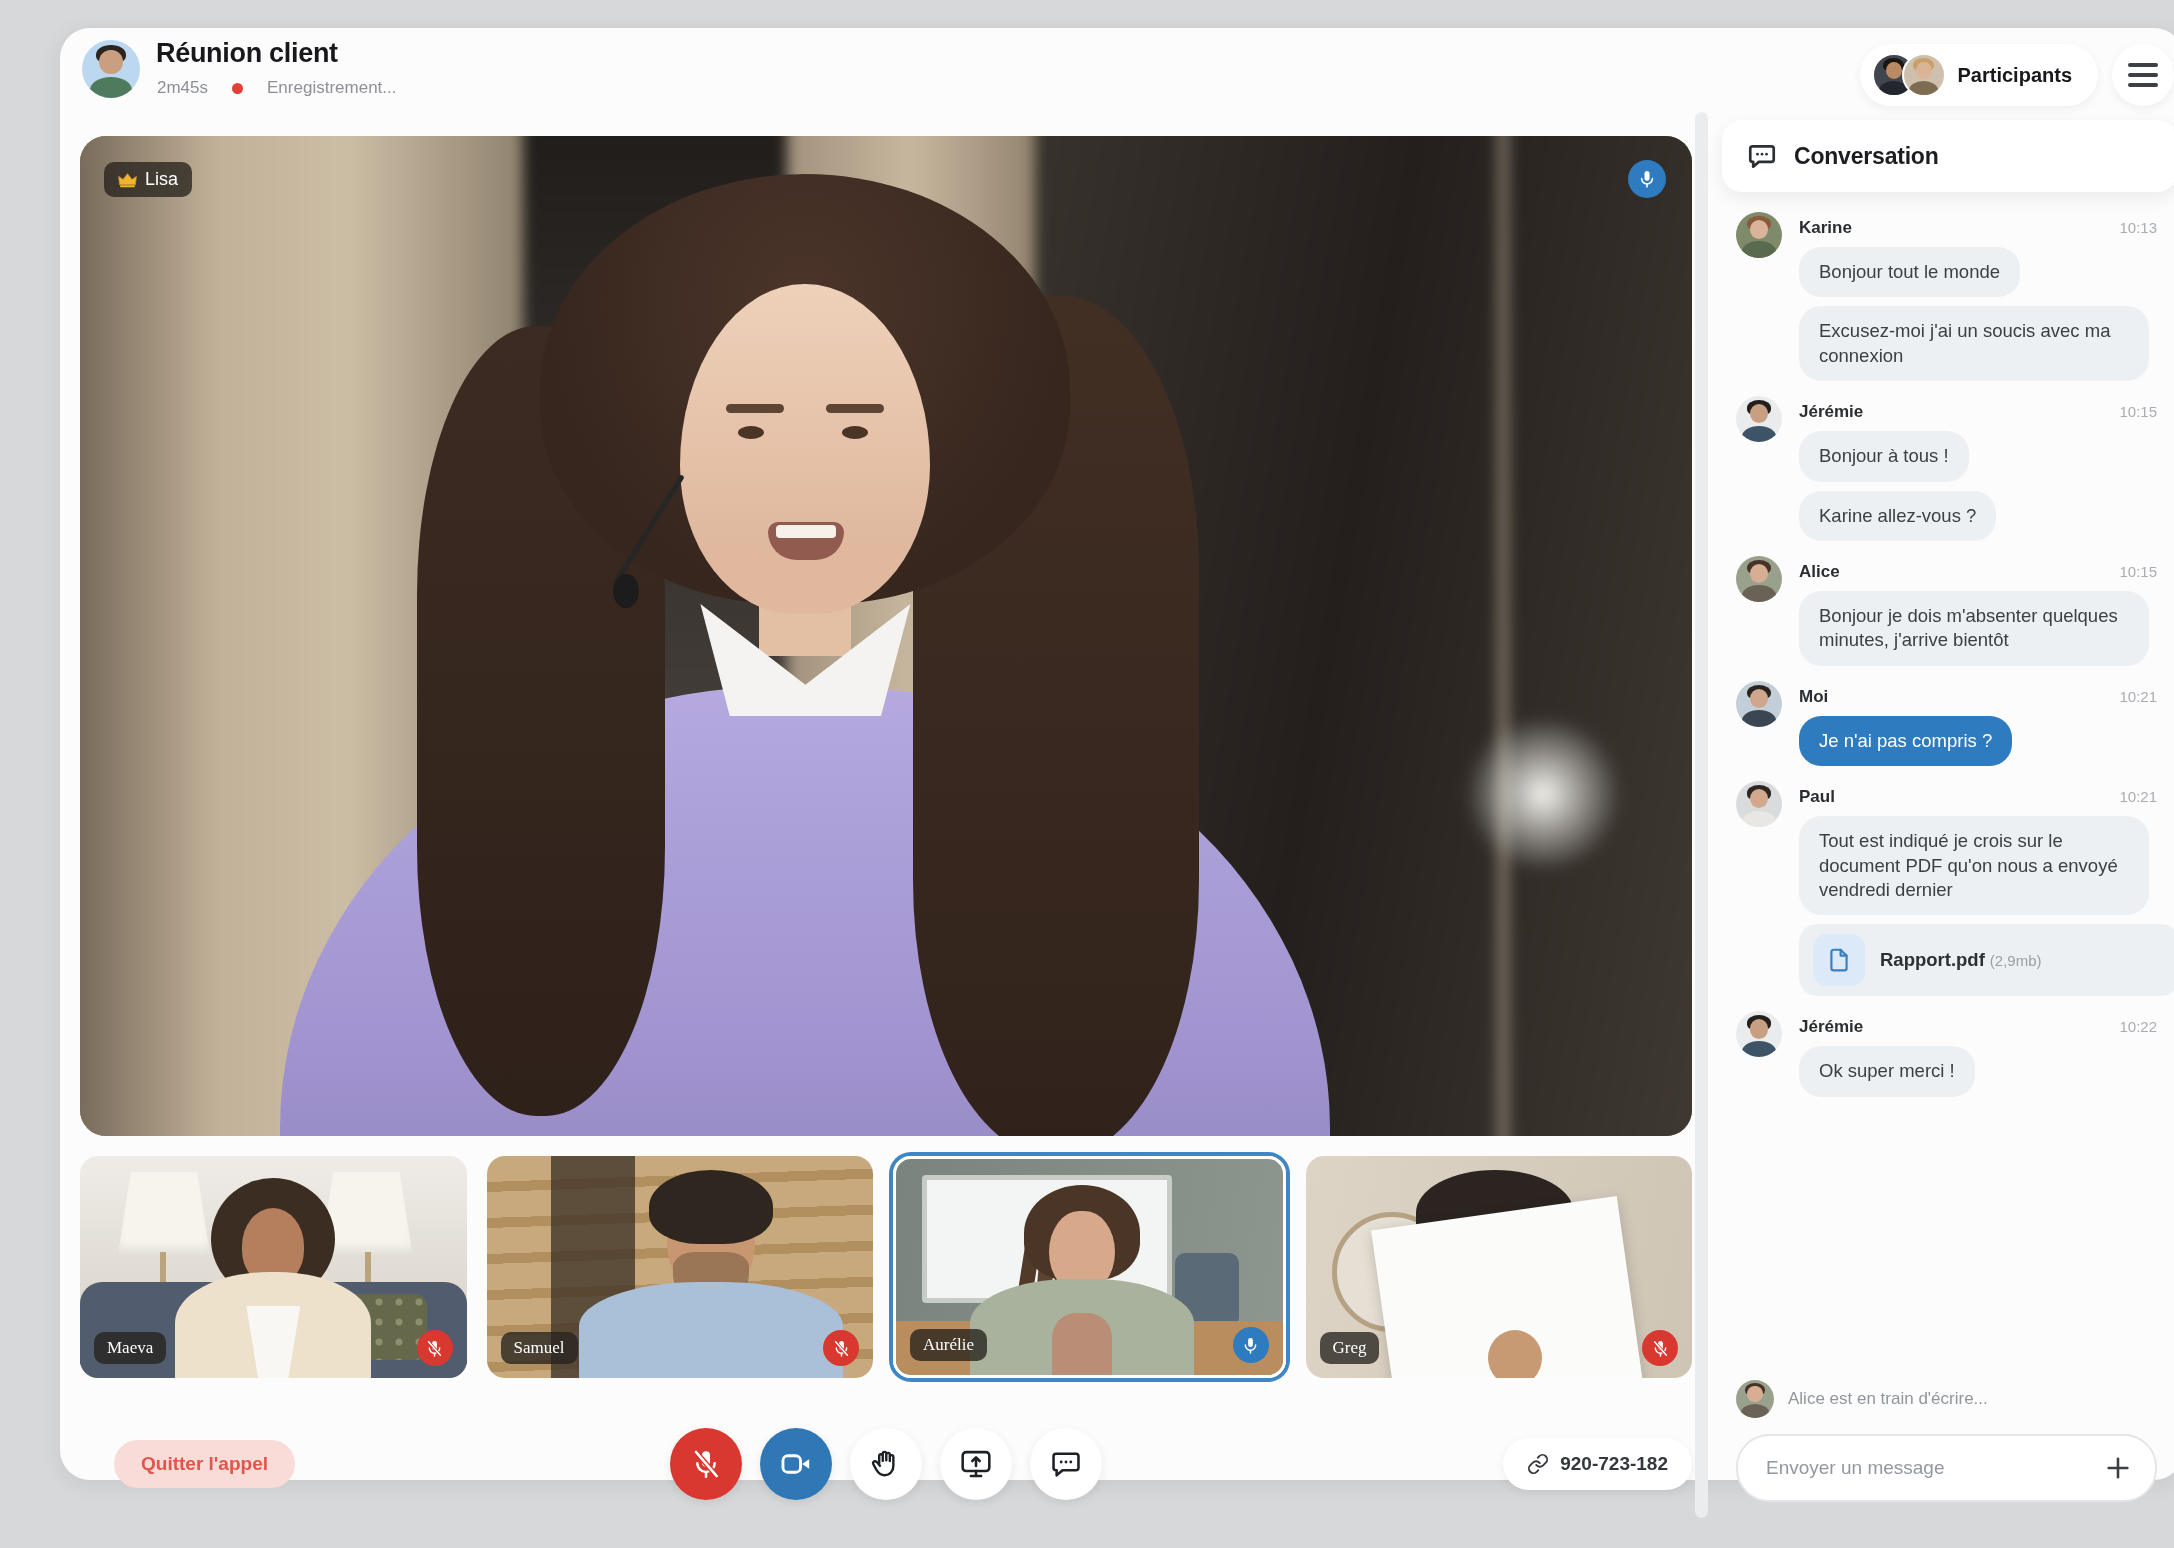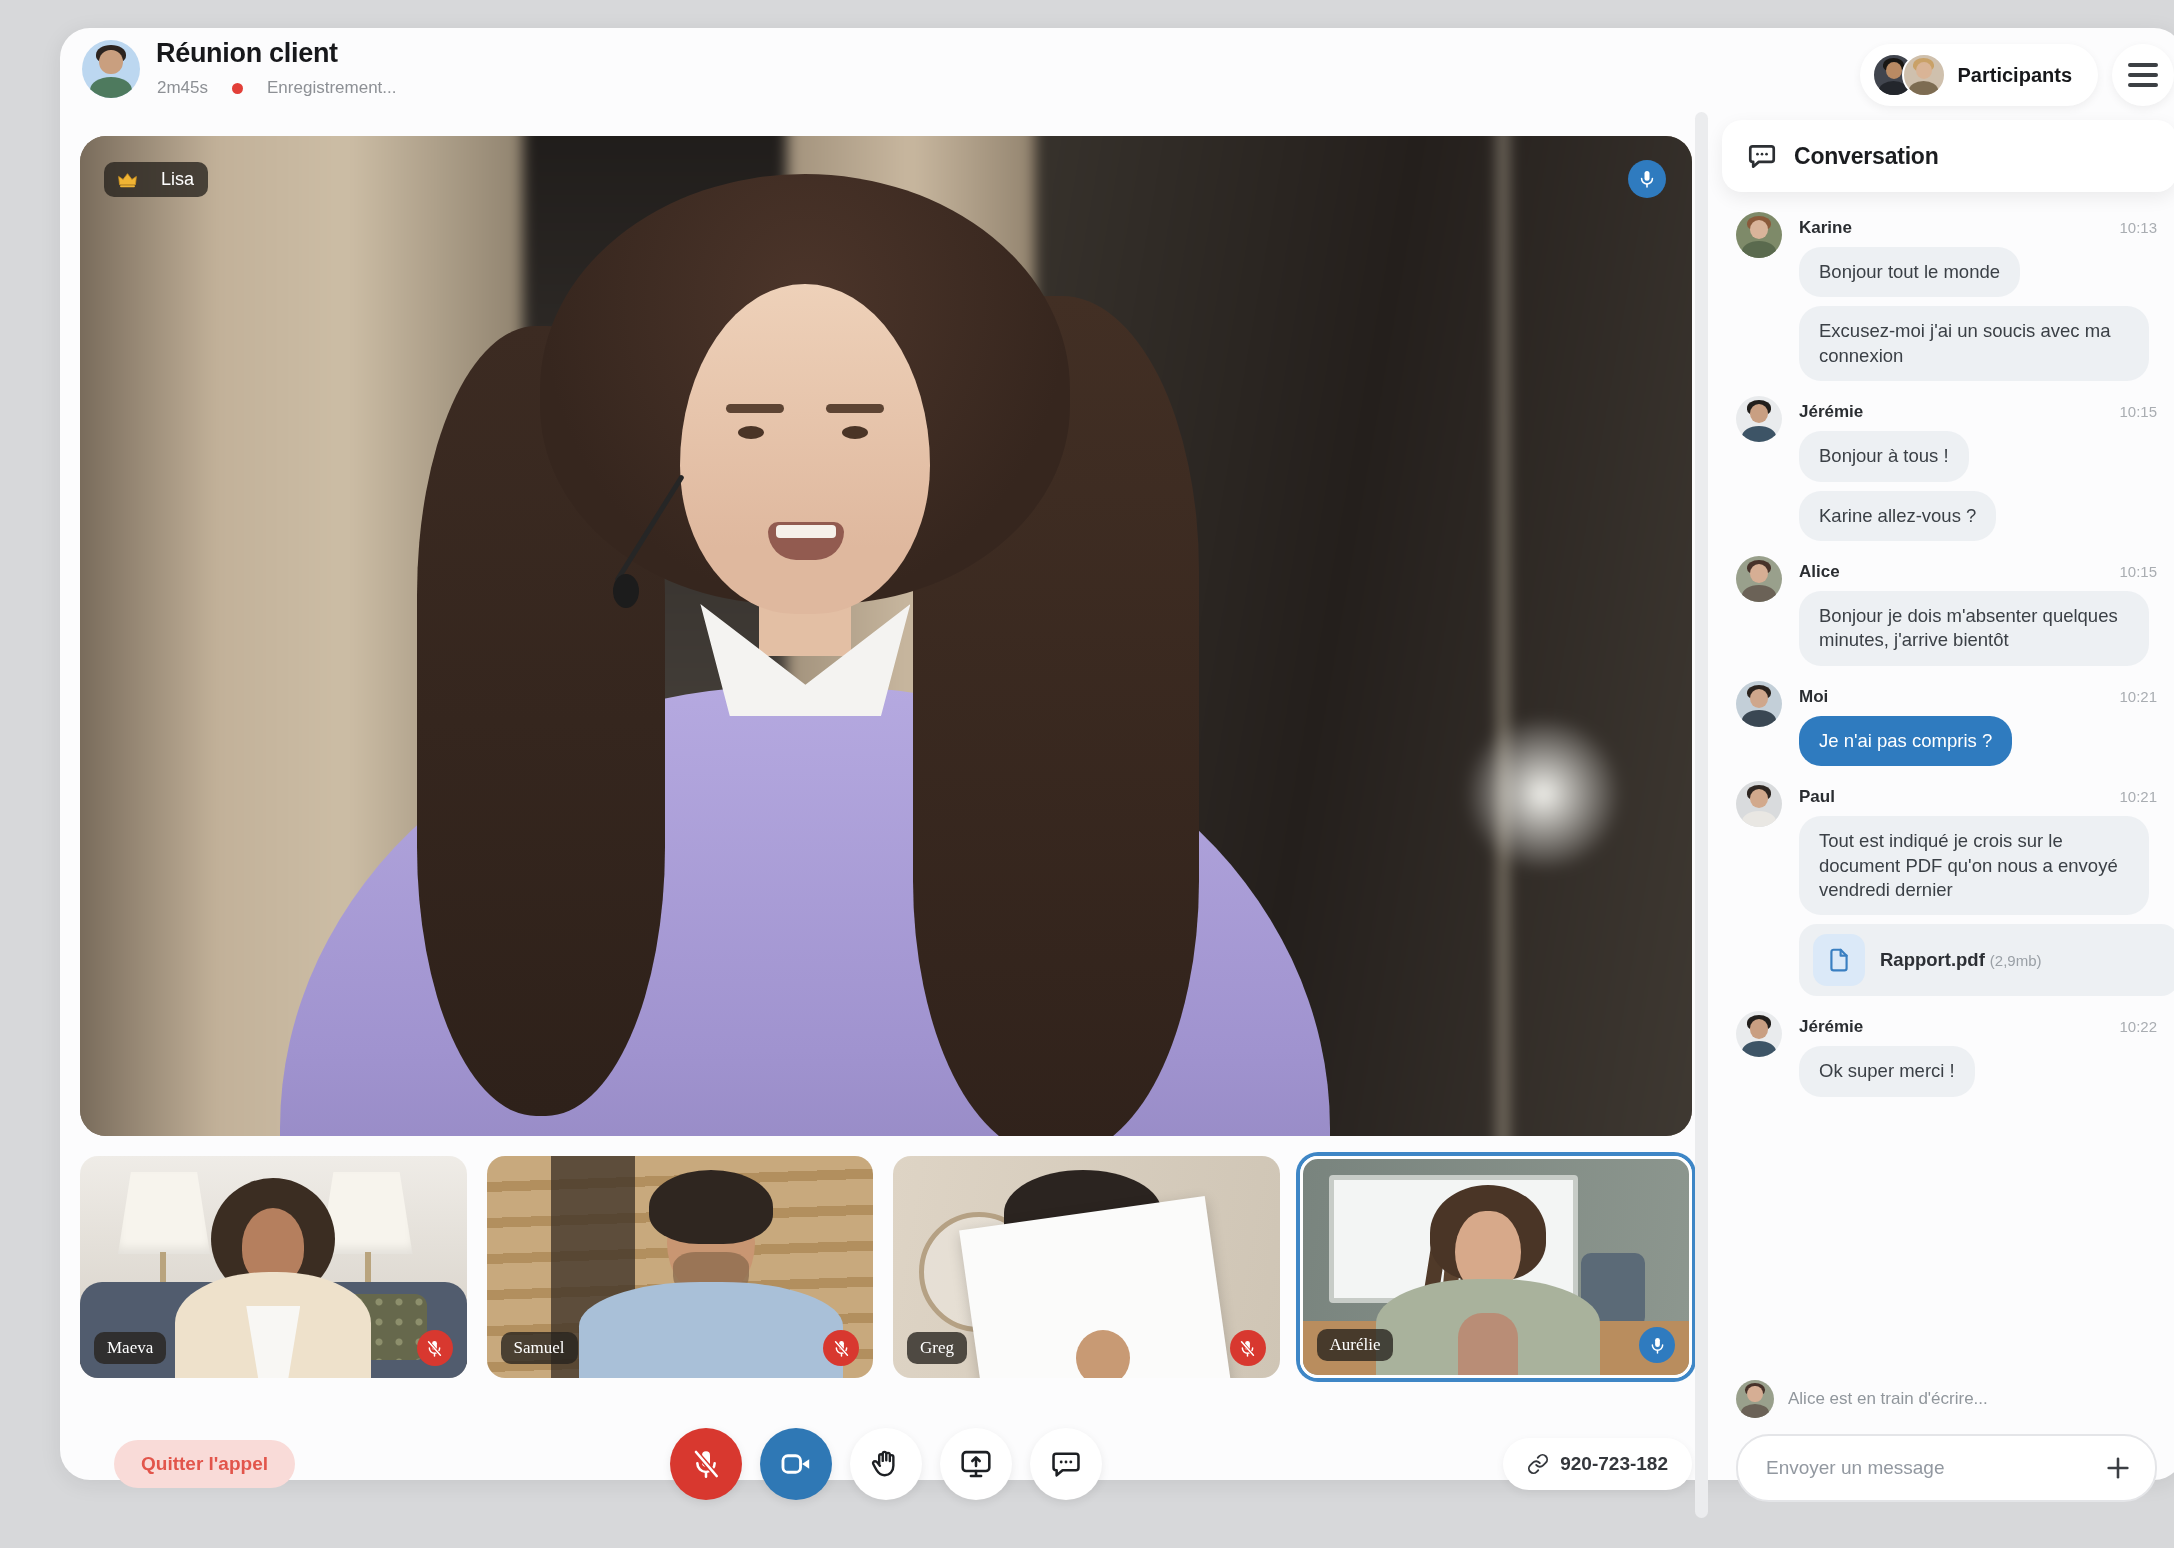--- a/index.html
+++ b/index.html
@@ -48,21 +48,21 @@
   .ps-hair-top{position:absolute;left:calc(45% - 265px);top:38px;width:530px;height:430px;border-radius:50% 50% 46% 46%;background:radial-gradient(ellipse at 50% 30%,#4c352a,#36261e 70%);}
   .ps-hair-l{position:absolute;left:calc(45% - 388px);top:190px;width:248px;height:790px;border-radius:48%/34%;background:linear-gradient(#3c2b22,#2e211a);}
   .ps-hair-r{position:absolute;left:calc(45% + 108px);top:160px;width:286px;height:860px;border-radius:48%/32%;background:linear-gradient(#422f24,#30221b);}
   .ps-face{position:absolute;left:calc(45% - 125px);top:148px;width:250px;height:330px;border-radius:50% 50% 46% 46%/55% 55% 45% 45%;background:linear-gradient(#eed1b9,#dfb89e 80%);}
   .ps-brow{position:absolute;width:58px;height:9px;border-radius:5px;background:#5d4433;top:120px;}
   .ps-eye{position:absolute;width:26px;height:13px;border-radius:50%;background:#4a3426;top:142px;}
   .ps-mouth{position:absolute;left:88px;top:238px;width:76px;height:38px;border-radius:14px 14px 40px 40px;background:#925b50;overflow:hidden;}
   .ps-teeth{position:absolute;left:8px;top:3px;width:60px;height:13px;border-radius:4px;background:#f6f1ea;}
   .ps-boom{position:absolute;left:calc(45% - 158px);top:330px;width:5px;height:125px;background:#262626;transform:rotate(32deg);border-radius:3px;}
   .ps-mictip{position:absolute;left:calc(45% - 192px);top:438px;width:26px;height:34px;border-radius:50%;background:#1c1c1c;}
-  .name-badge{position:absolute;left:22px;top:22px;background:rgba(38,34,29,.78);border-radius:10px;color:#fff;font-size:18px;display:flex;align-items:center;gap:24px;padding:7px 14px;}
+  .name-badge{position:absolute;left:22px;top:22px;background:rgba(38,34,29,.78);border-radius:10px;color:#fff;font-size:18px;display:flex;align-items:center;gap:8px;padding:7px 14px;}
   .stage .name-badge{left:24px;top:26px;}
   .mic-badge{position:absolute;width:38px;height:38px;border-radius:50%;display:flex;align-items:center;justify-content:center;}
   .mic-on{background:#2f7bbf;}
   .mic-off{background:#d8382f;}
   .stage .mic-badge{right:26px;top:24px;}
 
   
   .thumbs{position:absolute;left:20px;top:1128px;width:1612px;height:222px;display:flex;gap:20px;font-family:Liberation Serif, serif;}
   .tile{position:relative;flex:1;border-radius:18px;overflow:hidden;cursor:pointer;}
   .tile.selected{border:3px solid #fff;box-shadow:0 0 0 4px #3e86c6;}
@@ -265,60 +265,60 @@
           <svg width="19" height="19" viewBox="0 0 24 24">
               <rect x="9" y="2.5" width="6" height="11.5" rx="3" fill="#fff"></rect>
               <path d="M5.5 11.5a6.5 6.5 0 0 0 13 0" stroke="#fff" stroke-width="1.9" fill="none" stroke-linecap="round"></path>
               <line x1="12" y1="18.4" x2="12" y2="21.5" stroke="#fff" stroke-width="1.9" stroke-linecap="round"></line>
               <line x1="4.5" y1="3.5" x2="19.5" y2="20.5" stroke="#d8382f" stroke-width="3.6"></line>
               <line x1="4.5" y1="3.5" x2="19.5" y2="20.5" stroke="#fff" stroke-width="1.9" stroke-linecap="round"></line>
             </svg>
         </div>
       </div>
 
-      <div class="tile sc-greg">
-        <div class="gr-mirror"></div>
-          <div class="gr-plant"></div>
-          <div class="gr-pot"></div>
-        <div class="gr-hair"></div>
-          <div class="gr-paper"></div>
-          <div class="gr-hand"></div>
-        <div class="name-badge">
-            <span>Greg</span>
-          </div>
-        <div class="mic-badge mic-off">
-          <svg width="19" height="19" viewBox="0 0 24 24">
-              <rect x="9" y="2.5" width="6" height="11.5" rx="3" fill="#fff"></rect>
-              <path d="M5.5 11.5a6.5 6.5 0 0 0 13 0" stroke="#fff" stroke-width="1.9" fill="none" stroke-linecap="round"></path>
-              <line x1="12" y1="18.4" x2="12" y2="21.5" stroke="#fff" stroke-width="1.9" stroke-linecap="round"></line>
-              <line x1="4.5" y1="3.5" x2="19.5" y2="20.5" stroke="#d8382f" stroke-width="3.6"></line>
-              <line x1="4.5" y1="3.5" x2="19.5" y2="20.5" stroke="#fff" stroke-width="1.9" stroke-linecap="round"></line>
-            </svg>
-        </div>
-      </div>
-
       <div class="tile sc-aurelie selected">
         <div class="au-board"></div>
           <div class="au-chair"></div>
           <div class="au-desk"></div>
         <div class="au-dread" style="left:calc(48% - 70px);top:70px;transform:rotate(9deg);"></div>
         <div class="au-dread" style="left:calc(48% - 50px);top:84px;transform:rotate(5deg);background:#5d4430;"></div>
         <div class="au-dread" style="left:calc(48% - 30px);top:92px;transform:rotate(2deg);"></div>
         <div class="au-hair"></div>
           <div class="au-face"></div>
           <div class="au-jacket"></div>
           <div class="au-tee"></div>
         <div class="name-badge">
             <span>Aurélie</span>
           </div>
         <div class="mic-badge mic-on">
           <svg width="19" height="19" viewBox="0 0 24 24">
               <rect x="9" y="2.5" width="6" height="11.5" rx="3" fill="#fff"></rect>
               <path d="M5.5 11.5a6.5 6.5 0 0 0 13 0" stroke="#fff" stroke-width="1.9" fill="none" stroke-linecap="round"></path>
               <line x1="12" y1="18.4" x2="12" y2="21.5" stroke="#fff" stroke-width="1.9" stroke-linecap="round"></line>
+            </svg>
+        </div>
+      </div>
+
+      <div class="tile sc-greg">
+        <div class="gr-mirror"></div>
+          <div class="gr-plant"></div>
+          <div class="gr-pot"></div>
+        <div class="gr-hair"></div>
+          <div class="gr-paper"></div>
+          <div class="gr-hand"></div>
+        <div class="name-badge">
+            <span>Greg</span>
+          </div>
+        <div class="mic-badge mic-off">
+          <svg width="19" height="19" viewBox="0 0 24 24">
+              <rect x="9" y="2.5" width="6" height="11.5" rx="3" fill="#fff"></rect>
+              <path d="M5.5 11.5a6.5 6.5 0 0 0 13 0" stroke="#fff" stroke-width="1.9" fill="none" stroke-linecap="round"></path>
+              <line x1="12" y1="18.4" x2="12" y2="21.5" stroke="#fff" stroke-width="1.9" stroke-linecap="round"></line>
+              <line x1="4.5" y1="3.5" x2="19.5" y2="20.5" stroke="#d8382f" stroke-width="3.6"></line>
+              <line x1="4.5" y1="3.5" x2="19.5" y2="20.5" stroke="#fff" stroke-width="1.9" stroke-linecap="round"></line>
             </svg>
         </div>
       </div>
     </div>
 
     <div class="controls">
       <div class="leave-btn">
           <span>Quitter l'appel</span>
         </div>
 

